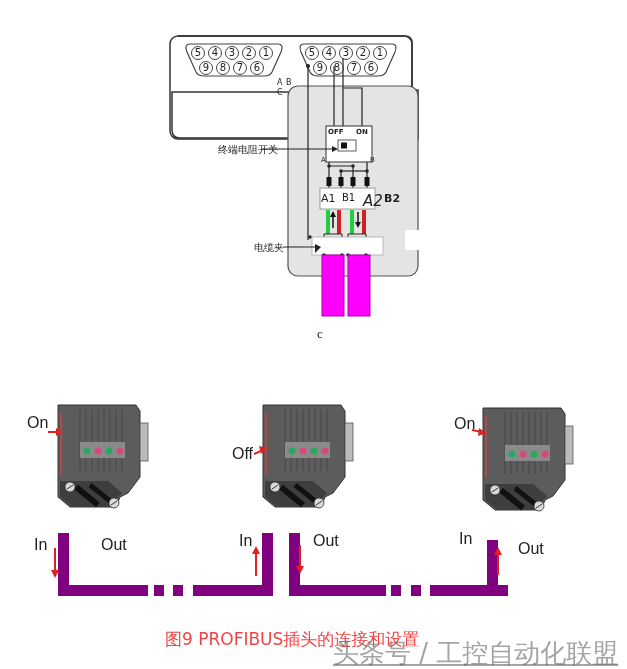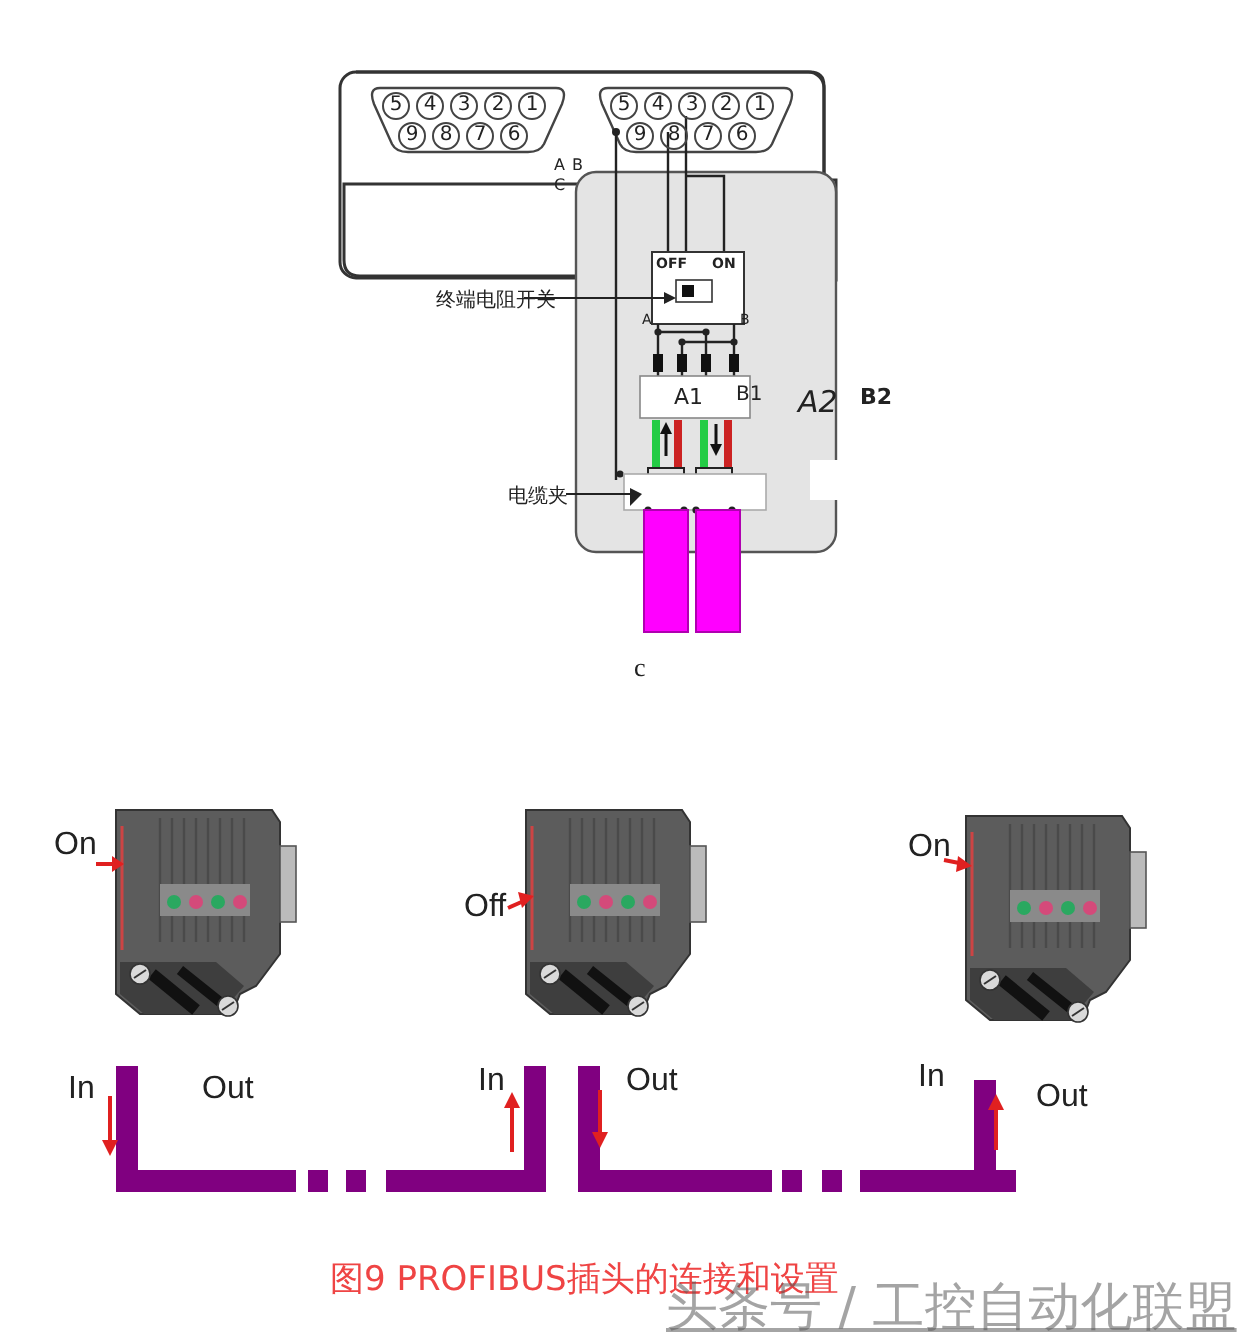--- a/index.html
+++ b/index.html
@@ -114,21 +114,21 @@
 </div>
 
 <span class="cn" style="left:277px;top:78px;font-size:8px;">A</span>
 <span class="cn" style="left:286px;top:78px;font-size:8px;">B</span>
 <span class="cn" style="left:277px;top:88px;font-size:8px;">C</span>
 <span class="cn" style="left:328px;top:128px;font-size:7px;font-weight:bold;">OFF</span>
 <span class="cn" style="left:356px;top:128px;font-size:7px;font-weight:bold;">ON</span>
 <span class="cn" style="left:218px;top:143px;">终端电阻开关</span>
 <span class="cn" style="left:321px;top:156px;font-size:7px;">A</span>
 <span class="cn" style="left:370px;top:156px;font-size:7px;">B</span>
-<div class="abs" style="left:337px;top:192px;display:flex;gap:18px;text-align:center;">
+<div class="abs" style="left:321px;top:192px;display:flex;gap:8px;text-align:center;">
   <span class="cn" style="position:static;font-size:11px;width:13px;">A1</span>
   <span class="cn" style="position:static;font-size:10px;width:13px;">B1</span>
   <span class="cn" style="position:static;font-size:15px;width:13px;font-style:italic;">A2</span>
   <span class="cn" style="position:static;font-size:11px;width:13px;font-weight:bold;">B2</span>
 </div>
 <span class="cn" style="left:254px;top:241px;text-align:center;">电缆夹</span>
 <span class="sub">c</span>
 </div>
 
 <div>

